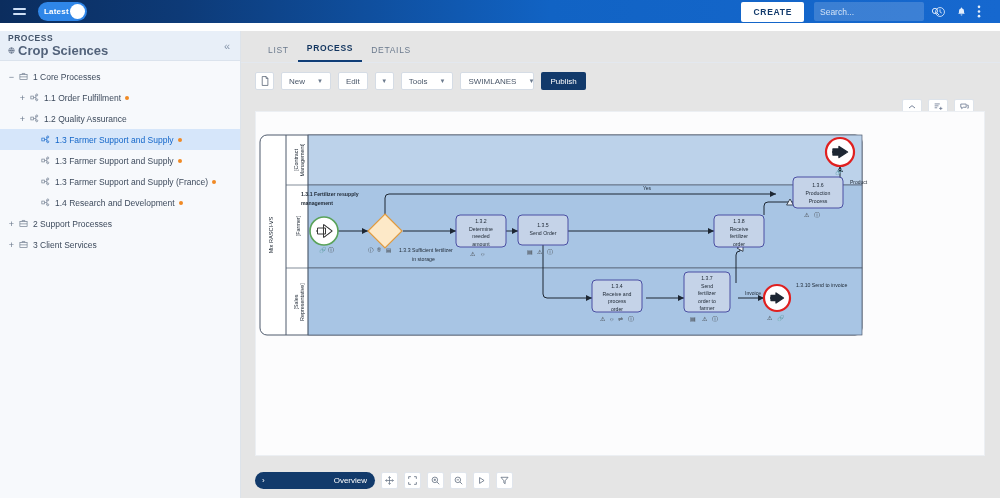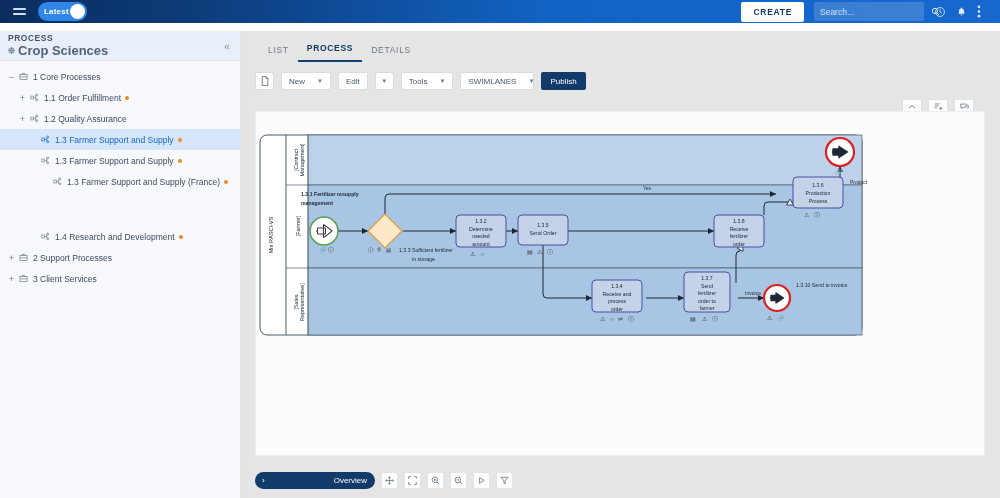--- a/index.html
+++ b/index.html
@@ -231,34 +231,34 @@
           <svg width="9" height="9" viewBox="0 0 16 16" fill="none" stroke="currentColor" stroke-width="1.2">
             <rect x="1.5" y="5.5" width="5" height="5"></rect>
             <circle cx="12" cy="3.5" r="1.8"></circle>
             <circle cx="12" cy="12" r="1.8"></circle>
             <path d="M6.5 8h3.8M10.3 8V3.5M10.3 8v4"></path>
           </svg>
         </span>
         <span style="margin-left:3px">1.3 Farmer Support and Supply</span>
         <span class="dot"></span>
       </div>
-      <div class="tnode" style="padding-left: 40px;">
+      <div class="tnode" style="padding-left: 28px;">
         <span class="exp"></span>
         <span class="gi">
           <svg width="9" height="9" viewBox="0 0 16 16" fill="none" stroke="currentColor" stroke-width="1.2">
             <rect x="1.5" y="5.5" width="5" height="5"></rect>
             <circle cx="12" cy="3.5" r="1.8"></circle>
             <circle cx="12" cy="12" r="1.8"></circle>
             <path d="M6.5 8h3.8M10.3 8V3.5M10.3 8v4"></path>
           </svg>
         </span>
         <span style="margin-left:3px">1.3 Farmer Support and Supply (France)</span>
         <span class="dot"></span>
       </div>
-      <div class="tnode" style="padding-left: 28px; margin-top: 34px;">
+      <div class="tnode" style="padding-left: 28px;">
         <span class="exp"></span>
         <span class="gi">
           <svg width="9" height="9" viewBox="0 0 16 16" fill="none" stroke="currentColor" stroke-width="1.2">
             <rect x="1.5" y="5.5" width="5" height="5"></rect>
             <circle cx="12" cy="3.5" r="1.8"></circle>
             <circle cx="12" cy="12" r="1.8"></circle>
             <path d="M6.5 8h3.8M10.3 8V3.5M10.3 8v4"></path>
           </svg>
         </span>
         <span style="margin-left:3px">1.4 Research and Development</span>

